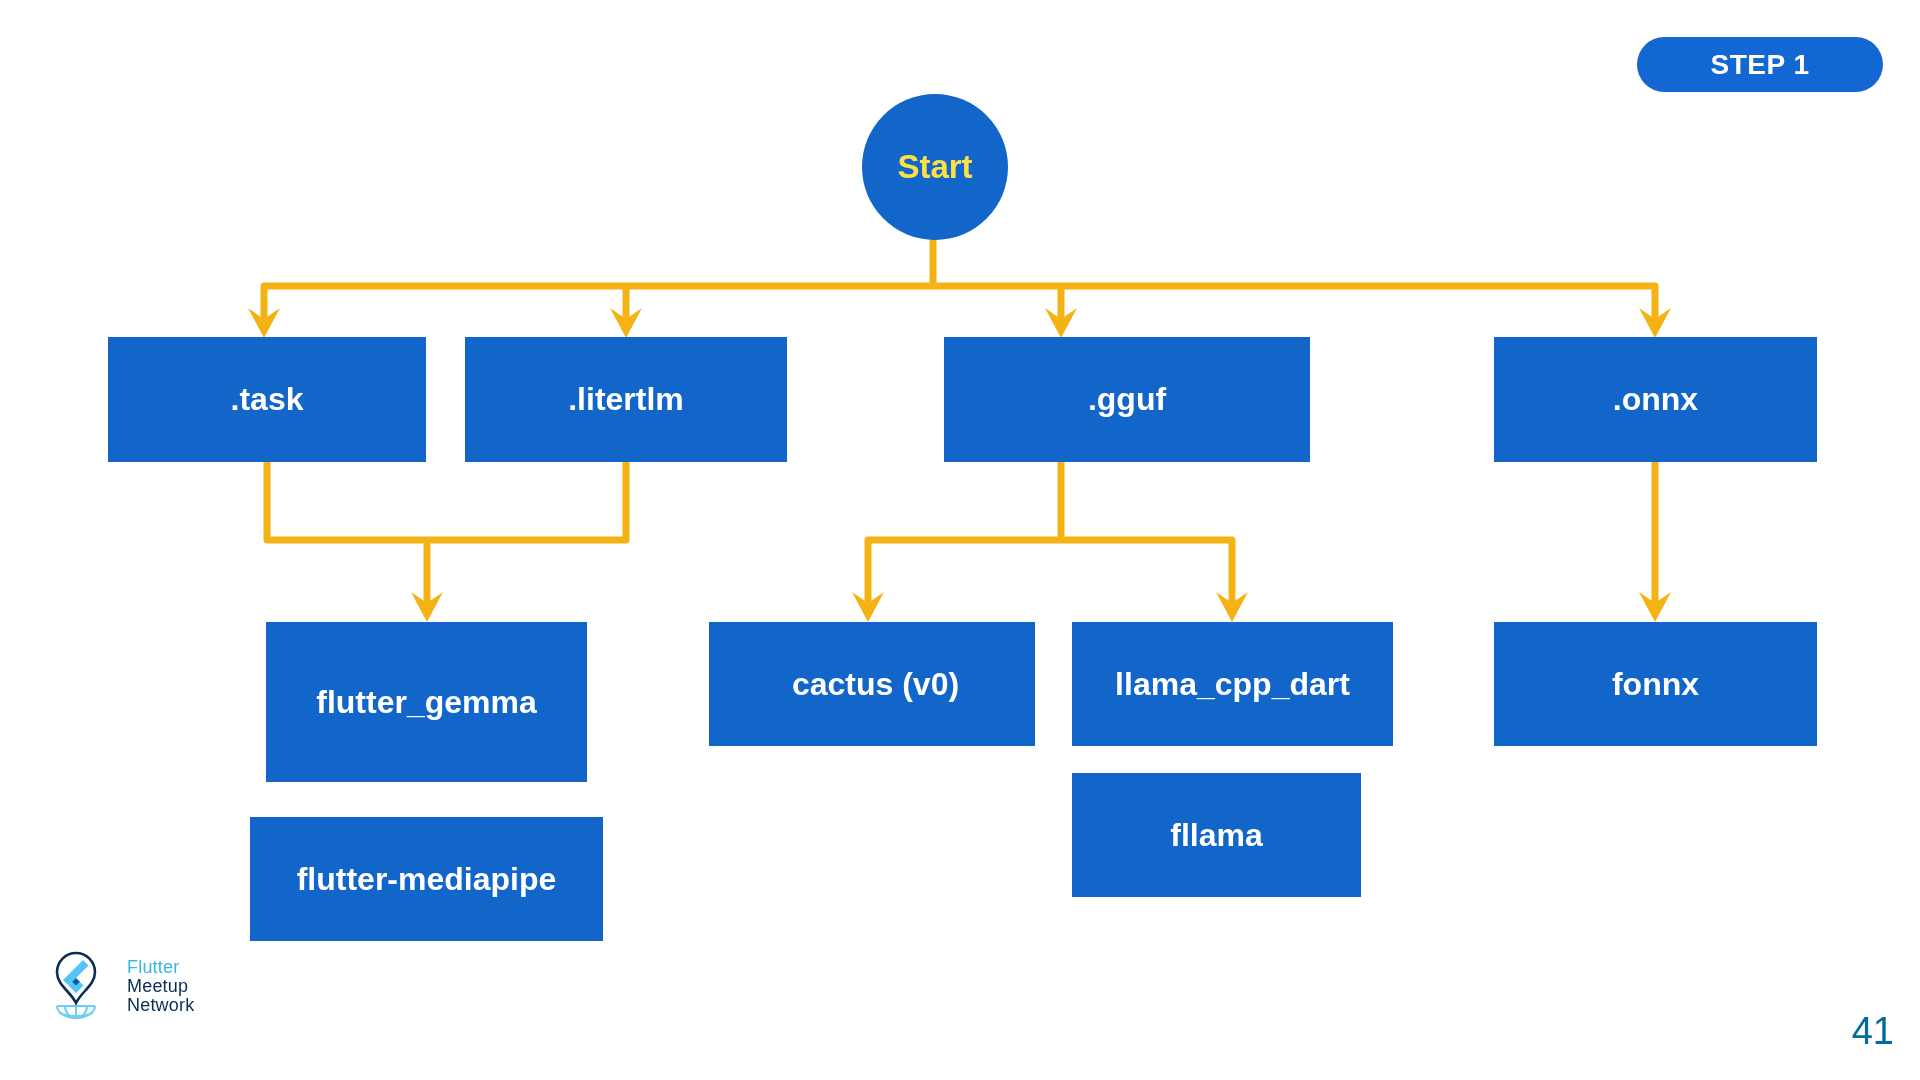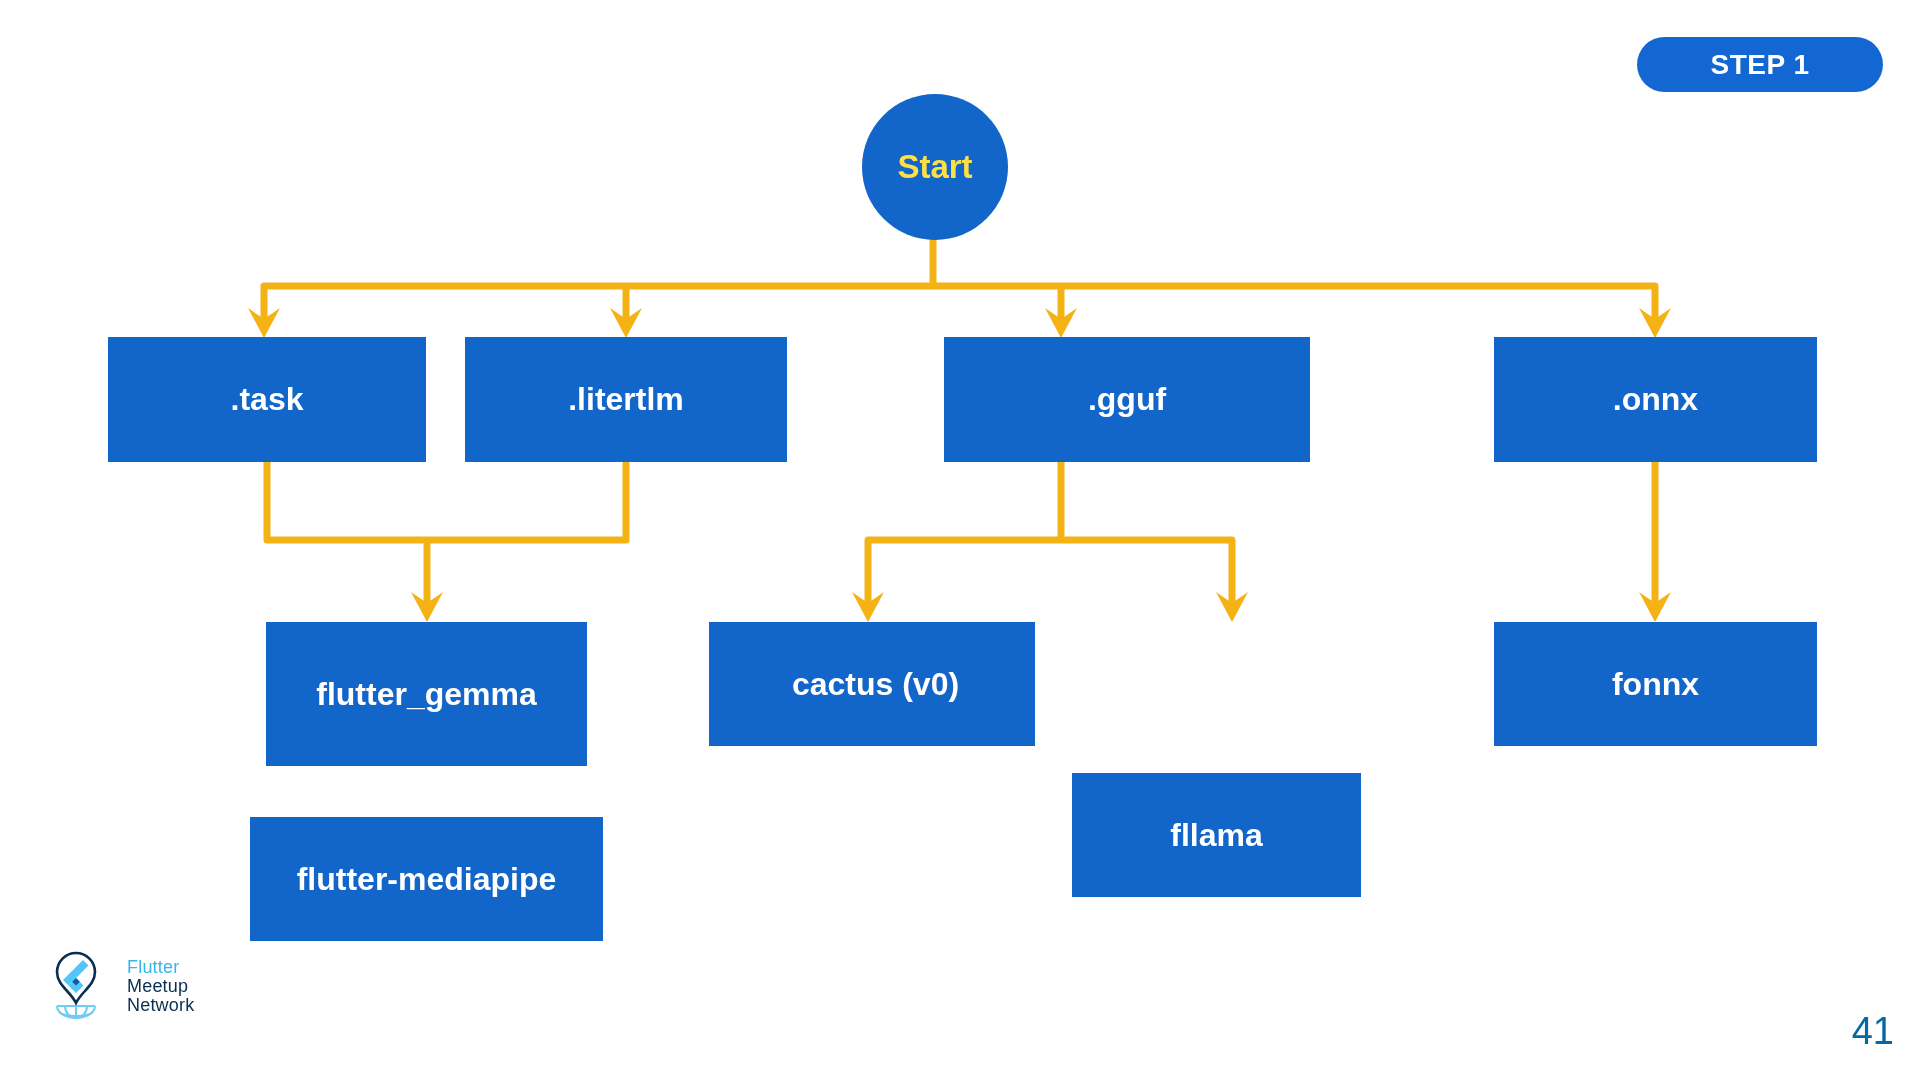--- a/index.html
+++ b/index.html
@@ -32,21 +32,21 @@
   .logo-text{margin-left:27px;padding-top:8px;font-size:18px;line-height:19px;
         font-weight:500;letter-spacing:.2px;}
   .logo-text .l1{color:#35b5ea;}
   .logo-text .l2,.logo-text .l3{color:#0a2e52;}
 
   
   .n-task{left:108px;top:337px;width:318px;height:125px;}
   .n-litertlm{left:465px;top:337px;width:322px;height:125px;}
   .n-gguf{left:900px;top:337px;width:366px;height:125px;margin-left:44px;}
   .n-onnx{left:1494px;top:337px;width:323px;height:125px;}
-  .n-flutter_gemma{left:266px;top:622px;width:321px;height:144px;text-align:right;}
+  .n-flutter_gemma{left:266px;top:622px;width:321px;height:160px;text-align:right;}
   .n-cactus{left:709px;top:622px;width:319px;height:124px;padding-left:7px;}
   .n-llama{left:1072px;top:622px;width:321px;height:124px;}
   .n-fonnx{left:1494px;top:622px;width:323px;height:124px;}
   .n-mediapipe{left:250px;top:773px;width:353px;height:124px;margin-top:44px;}
   .n-fllama{left:1072px;top:773px;width:289px;height:124px;}
 </style>
 </head>
 <body>
 
 <div class="slide">
@@ -81,20 +81,21 @@
 
   <div class="start-node">Start</div>
 
   <div class="node n-task">.task</div>
   <div class="node n-litertlm">.litertlm</div>
   <div class="node n-gguf">.gguf</div>
   <div class="node n-onnx">.onnx</div>
 
   <div class="node n-flutter_gemma">flutter_gemma</div>
   <div class="node n-cactus">cactus (v0)</div>
+  <div class="node n-llama">llama_cpp_dart</div>
   <div class="node n-fonnx">fonnx</div>
   <div class="node n-mediapipe">flutter-mediapipe</div>
   <div class="node n-fllama">fllama</div>
 
   <div class="logo">
     <svg class="logo-mark" viewBox="0 0 48 78" xmlns="http://www.w3.org/2000/svg">
 
       <g stroke="#6fcdf3" stroke-width="2" fill="none">
         <path d="M5 56 A19 12 0 0 0 43 56"></path>
         <path d="M5 56 L43 56"></path>

